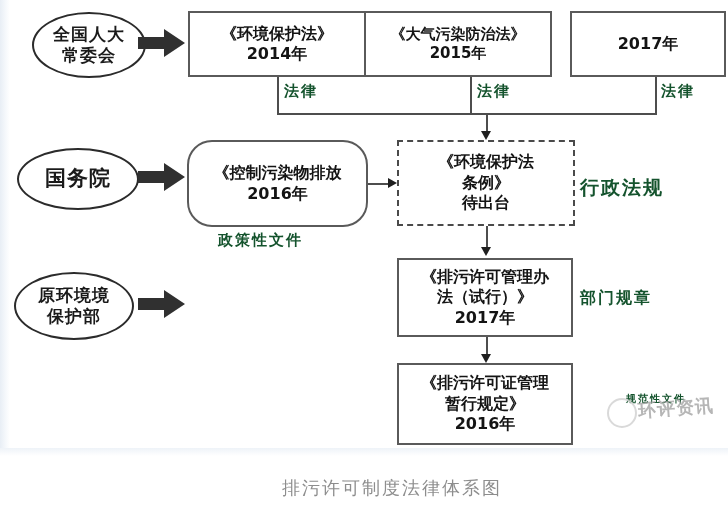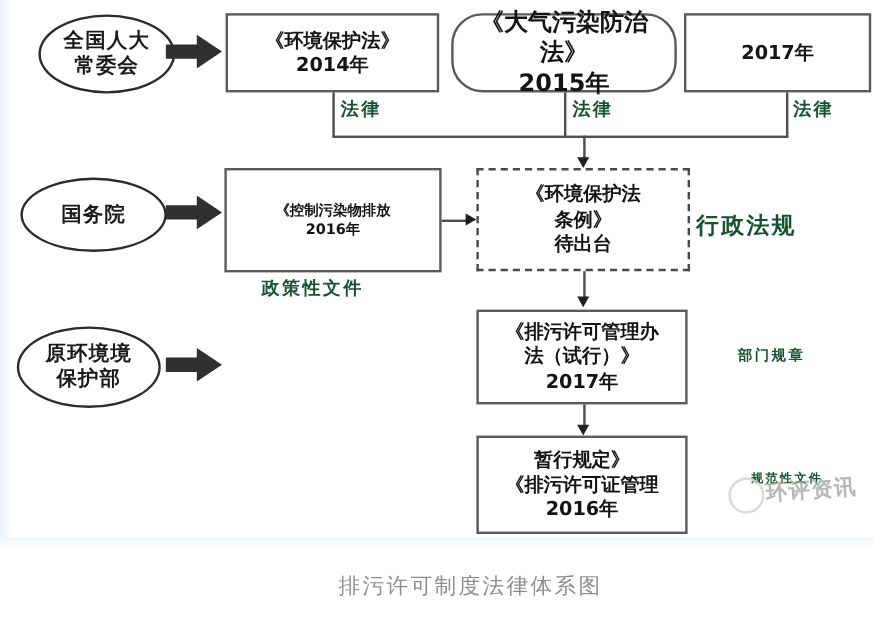--- a/index.html
+++ b/index.html
@@ -168,21 +168,21 @@
     <polygon points="0,9 26,9 26,1 47,15 26,29 26,21 0,21" fill="#303030"></polygon>
   </svg>
 
   <div class="box" style="left:188px; top:11px; width:178px; height:66px; font-size:16px;">
     <div>
       <div>《环境保护法》</div>
       <div>2014年</div>
     </div>
   </div>
 
-  <div class="box" style="left:376px; top:11px; width:188px; height:66px; font-size:20px;border-radius:26px;">
+  <div class="box" style="left:364px; top:11px; width:188px; height:66px; font-size:15px;">
     <div>
       <div>《大气污染防治法》</div>
       <div>2015年</div>
     </div>
   </div>
 
   <div class="box" style="left:570px; top:11px; width:156px; height:66px; font-size:16px;">
     <div>
       <div>2017年</div>
     </div>
@@ -194,31 +194,31 @@
 
   <div class="hline" style="left:277px; top:113px; width:380px;"></div>
 
   <div class="label" style="left:284px; top:82px; font-size:15px;">法律</div>
   <div class="label" style="left:477px; top:82px; font-size:15px;">法律</div>
   <div class="label" style="left:661px; top:82px; font-size:15px;">法律</div>
 
   <div class="vline" style="left:486px; top:113px; height:20px;"></div>
   <div class="arrow-down" style="left:481px; top:131px;"></div>
 
-  <div class="oval" style="left:17px; top:148px; width:118px; height:58px; font-size:17px;">
+  <div class="oval" style="left:17px; top:148px; width:118px; height:58px; font-size:21px;">
     <div>
       <div>国务院</div>
     </div>
   </div>
 
   <svg class="block-arrow" style="left:138px; top:162px;" width="48" height="30" viewBox="0 0 48 30">
     <polygon points="0,9 26,9 26,1 47,15 26,29 26,21 0,21" fill="#303030"></polygon>
   </svg>
 
-  <div class="box" style="left:187px; top:140px; width:181px; height:87px; font-size:12px;">
+  <div class="box" style="left:187px; top:140px; width:181px; height:87px; font-size:16px;border-radius:25px;">
     <div>
       <div>《控制污染物排放</div>
       <div>2016年</div>
     </div>
   </div>
 
   <div class="label" style="left:218px; top:231px; font-size:15px;">政策性文件</div>
 
   <div class="hline" style="left:368px; top:183px; width:21px;"></div>
   <div class="arrow-right" style="left:388px; top:178px;"></div>
@@ -248,29 +248,29 @@
   </svg>
 
   <div class="box" style="left:397px; top:258px; width:176px; height:79px; font-size:16px;">
     <div>
       <div>《排污许可管理办</div>
       <div>法（试行）》</div>
       <div>2017年</div>
     </div>
   </div>
 
-  <div class="label" style="left:580px; top:288px; font-size:12px;margin-left:35px;">部门规章</div>
+  <div class="label" style="left:580px; top:288px; font-size:16px;">部门规章</div>
 
   <div class="vline" style="left:486px; top:337px; height:18px;"></div>
   <div class="arrow-down" style="left:481px; top:354px;"></div>
 
   <div class="box" style="left:397px; top:363px; width:176px; height:82px; font-size:16px;">
     <div>
+      <div>《排污许可证管理</div>
       <div>暂行规定》</div>
-      <div>《排污许可证管理</div>
       <div>2016年</div>
     </div>
   </div>
 
   <div class="label" style="left:596px; top:392px; font-size:10px;margin-left:30px;">规范性文件</div>
 
   <div class="wm-logo" style="left:607px; top:398px;"></div>
   <div class="watermark" style="left:638px; top:396px; font-size:18px;">环评资讯</div>
 
   <div class="caption" style="top:476px; font-size:18px;margin-left:28px;">排污许可制度法律体系图</div>

